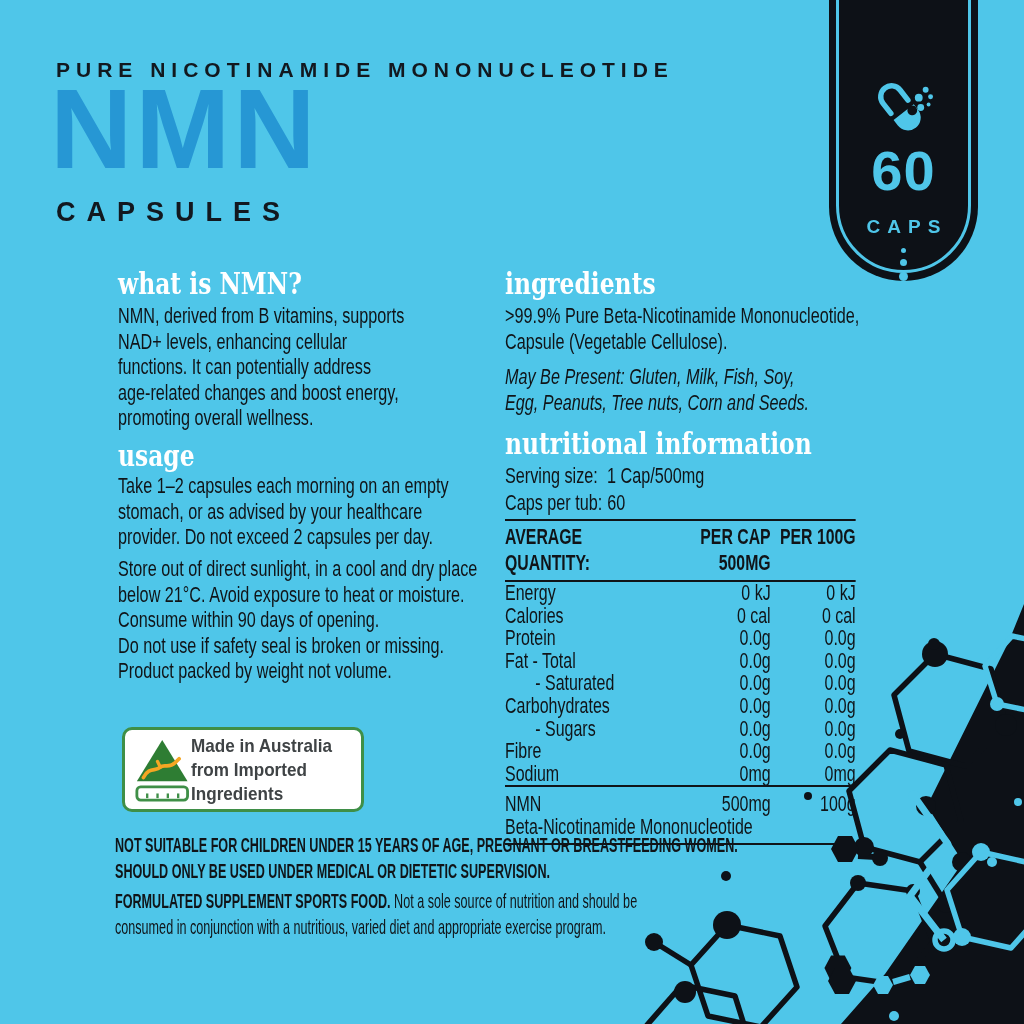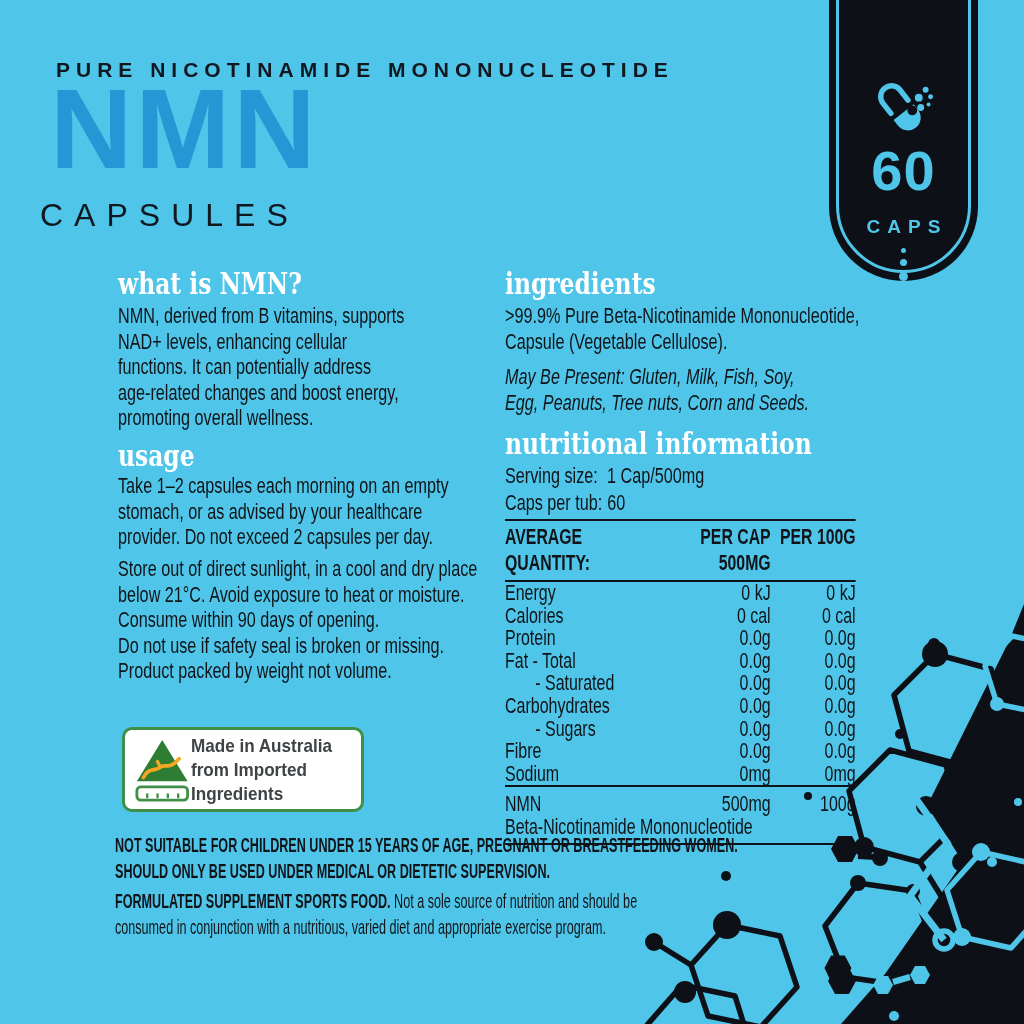--- a/index.html
+++ b/index.html
@@ -3,21 +3,21 @@
 <meta charset="utf-8">
 <style>
   html,body{margin:0;padding:0;background:#222;}
   .label{position:relative;width:1024px;height:1024px;background:#4fc6e9;overflow:hidden;
          font-family:"Liberation Sans",sans-serif;color:#101418;}
   .pre{white-space:pre-line;}
   .abs{position:absolute;}
   
   .eyebrow{left:56px;top:58px;font-size:21px;font-weight:700;letter-spacing:6px;color:#12181f;}
   .title{left:50px;top:72px;font-size:114px;font-weight:800;line-height:1;letter-spacing:3px;color:#2697d4;}
-  .subtitle{left:40px;top:197px;font-size:32px;font-weight:400;letter-spacing:11px;color:#12181f;}
+  .subtitle{left:56px;top:197px;font-size:27px;font-weight:700;letter-spacing:11px;color:#12181f;}
   
   .badge{left:829px;top:0;width:149px;height:281px;background:#0d1117;
          border-radius:0 0 78px 78px;display:flex;flex-direction:column;align-items:center;}
   .badge-outline{position:absolute;left:7px;right:7px;top:-12px;bottom:8px;
                  border:3px solid #4fc6e9;border-radius:0 0 68px 68px;}
   .badge-icon{margin-top:78px;}
   .badge-count{color:#4fc6e9;font-size:56px;font-weight:800;line-height:1;margin-top:4px;letter-spacing:1px;}
   .badge-unit{color:#4fc6e9;font-size:19px;font-weight:700;letter-spacing:7px;padding-left:7px;margin-top:17px;}
   .badge-dots{display:flex;flex-direction:column;align-items:center;gap:6px;margin-top:10px;}
   .badge-dots i{background:#4fc6e9;border-radius:50%;display:block;}

